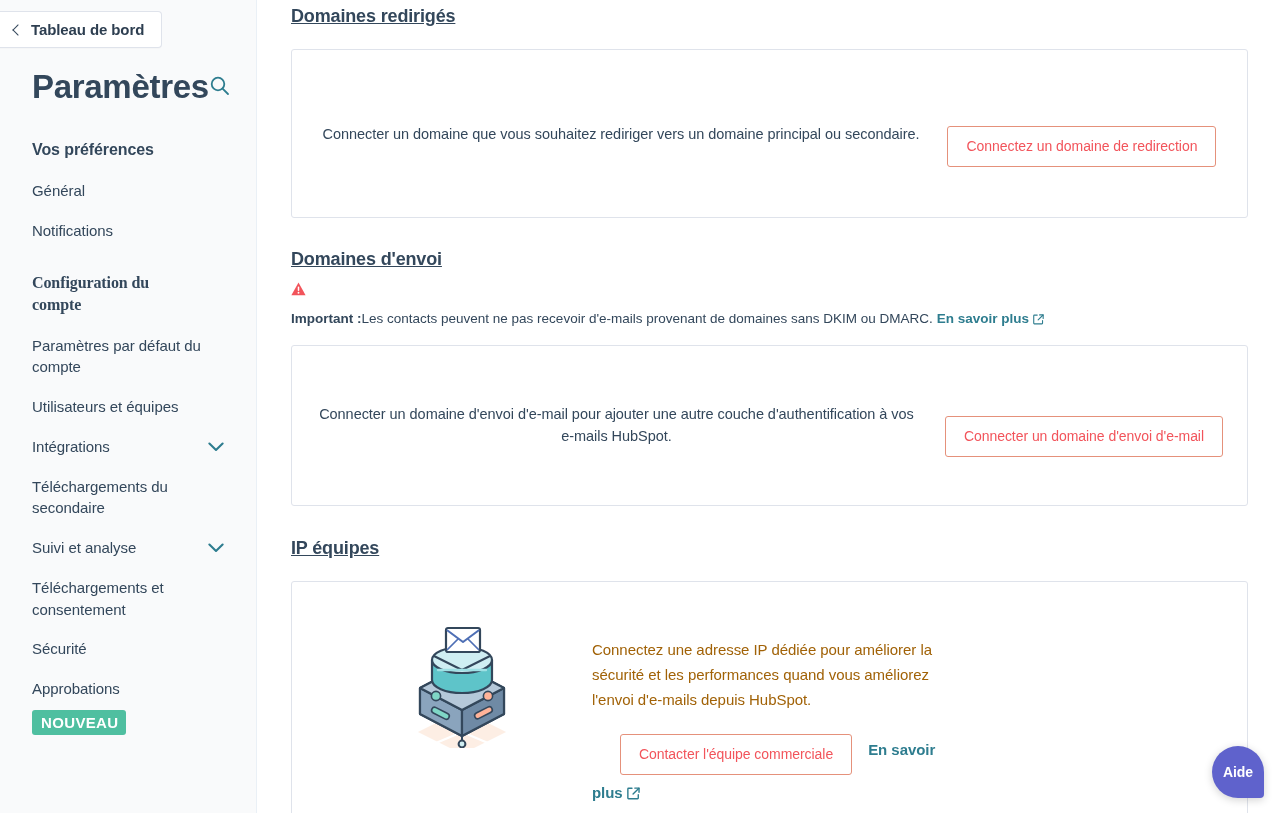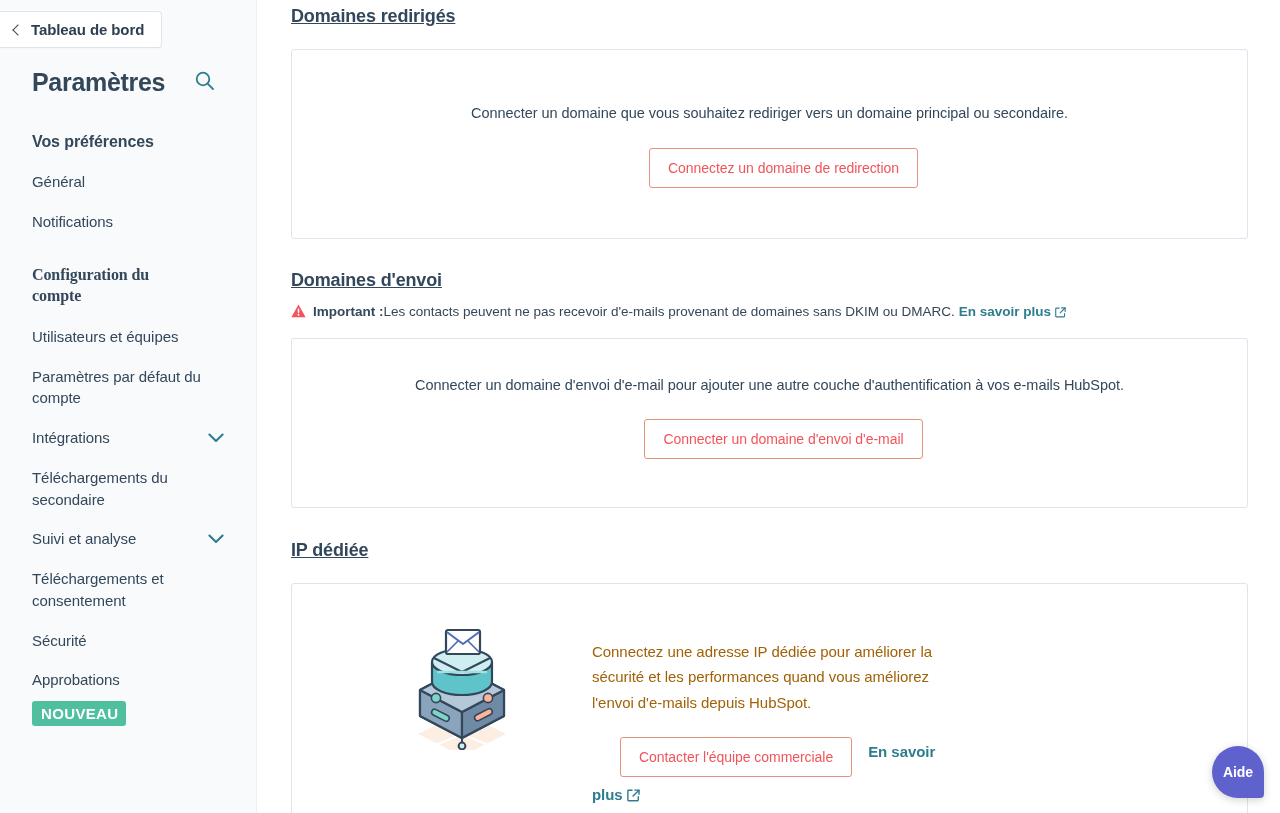--- a/index.html
+++ b/index.html
@@ -55,21 +55,21 @@
     margin-bottom: 0px;
     flex: 0 0 auto;
   }
   .settings-head {
     display: flex;
     align-items: center;
     justify-content: space-between;
     padding: 21px 41px 0 32px;
   }
   .settings-title {
-    font-size: 25px;
+    font-size: 33px;
     font-weight: bold;
     color: #33475b;
     letter-spacing: -0.3px;
     line-height: 1.1;
   }
   .search-icon { cursor: pointer; display: block; }
   .nav { padding: 0 0 0 0; margin-top: 24px; }
   .nav-group-title {
     font-size: 16px;
     font-weight: bold;
@@ -127,21 +127,20 @@
   }
   .s1-title { padding-top: 4px; }
   .card {
     border: 1px solid #dfe3eb;
     border-radius: 3px;
     background: #ffffff;
     width: 957px;
   }
   .card-center {
     display: flex;
-    flex-direction: column;
     align-items: center;
     justify-content: center;
     text-align: center;
   }
   .card-text {
     font-size: 14.5px;
     color: #33475b;
     line-height: 1.5;
     letter-spacing: -0.05px;
   }
@@ -160,20 +159,21 @@
     margin-left: 28px;
   }
   .notice {
     display: flex;
     align-items: flex-start;
     gap: 7px;
     margin: 9px 0 14px 0;
     font-size: 13.5px;
     color: #33475b;
     line-height: 1.5;
+    flex-direction: column;
   }
   .notice strong { font-weight: bold; }
   .link {
     color: #2e7d8f;
     font-weight: bold;
     text-decoration: none;
     cursor: pointer;
     font-size: 13.5px;
   }
   .ext-icon { vertical-align: -2px; margin-left: 4px; }
@@ -272,26 +272,26 @@
       <div class="nav-item">
         <span class="label-wrap">
             <span class="lbl">Notifications</span>
           </span>
       </div>
 
       <div class="nav-group-title tight">Configuration du compte</div>
 
       <div class="nav-item">
         <span class="label-wrap">
+            <span class="lbl">Paramètres par défaut du compte</span>
+          </span>
+      </div>
+      <div class="nav-item">
+        <span class="label-wrap">
             <span class="lbl">Utilisateurs et équipes</span>
-          </span>
-      </div>
-      <div class="nav-item">
-        <span class="label-wrap">
-            <span class="lbl">Paramètres par défaut du compte</span>
           </span>
       </div>
       <div class="nav-item">
         <span class="label-wrap">
             <span class="lbl">Intégrations</span>
           </span>
         <span class="chev-down">
           <svg width="16" height="10" viewBox="0 0 16 10" fill="none" aria-hidden="true">
             <path d="M1.4 1.6 L8 8 L14.6 1.6" stroke="#2e7d8f" stroke-width="2.1" stroke-linecap="round" stroke-linejoin="round"></path>
           </svg>
@@ -356,28 +356,28 @@
         <span>
           <strong>Important :</strong><span>Les contacts peuvent ne pas recevoir d'e-mails provenant de domaines sans DKIM ou DMARC.</span>
           <a class="link"><span>En savoir plus</span><span class="ext-icon"><svg width="11" height="11" viewBox="0 0 12 12" fill="none" aria-hidden="true">
                   <path d="M4.6 1.2 H1.4 A0.6 0.6 0 0 0 0.8 1.8 V10.2 A0.6 0.6 0 0 0 1.4 10.8 H9.8 A0.6 0.6 0 0 0 10.4 10.2 V7.1" stroke="#2e7d8f" stroke-width="1.2" stroke-linecap="round"></path>
                   <path d="M7.2 1.0 H11.1 V4.9" stroke="#2e7d8f" stroke-width="1.2" stroke-linecap="round" stroke-linejoin="round"></path>
                   <path d="M11.0 1.1 L5.6 6.5" stroke="#2e7d8f" stroke-width="1.2" stroke-linecap="round"></path>
                 </svg></span></a>
         </span>
       </div>
 
-      <div class="card card-center" style="padding:36px 24px 48px 24px;">
+      <div class="card card-center" style="padding:48px 24px 48px 24px;">
         <div class="card-text">Connecter un domaine d'envoi d'e-mail pour ajouter une autre couche d'authentification à vos e-mails HubSpot.</div>
         <button class="btn-outline" style="margin-top:22px;">Connecter un domaine d'envoi d'e-mail</button>
       </div>
     </section>
 
     <section class="section" style="margin-top:30px;">
-      <h2 class="section-title">IP dédiée</h2>
+      <h2 class="section-title">IP équipes</h2>
 
       <div class="card" style="margin-top:21px;">
         <div class="ip-card-inner">
           <div class="illus-col">
             <svg width="112" height="122" viewBox="0 0 112 122" aria-hidden="true">
 
               <polygon points="56,84 100,106 56,128 12,106" fill="#fdeee4"></polygon>
               <path d="M30 95 L82 117 M82 95 L30 117" stroke="#ffffff" stroke-width="2.4"></path>
 
               <polygon points="56,40 98,62 98,88 56,110 14,88 14,62" fill="#99b3c9" stroke="#33475b" stroke-width="2.2" stroke-linejoin="round"></polygon>

